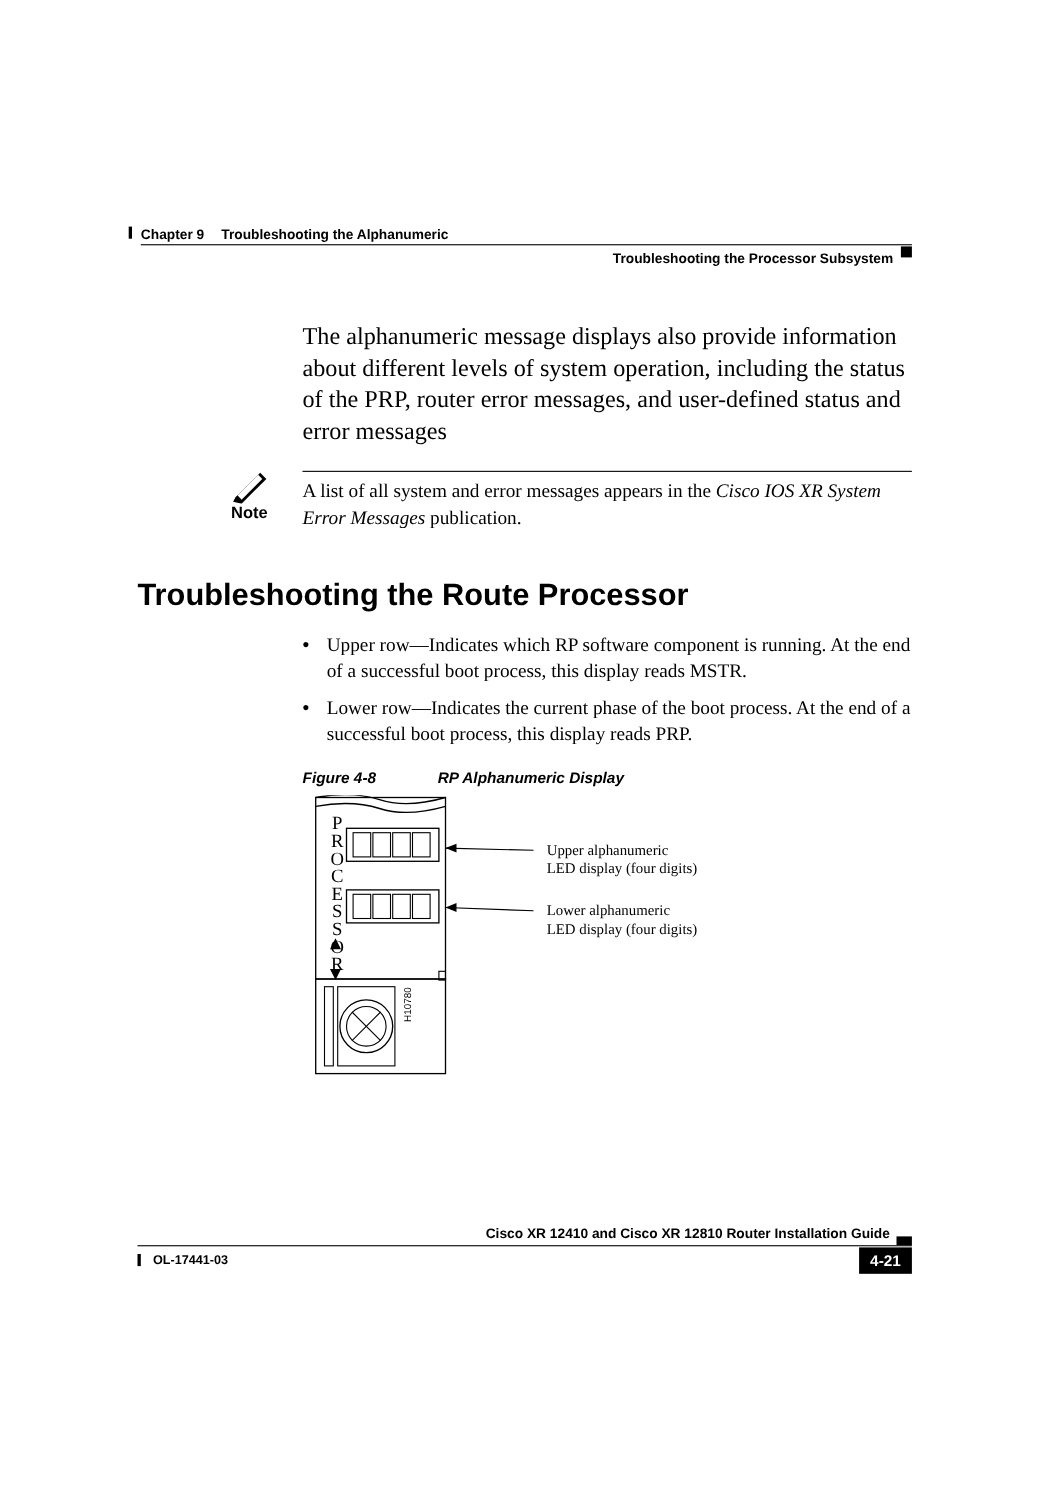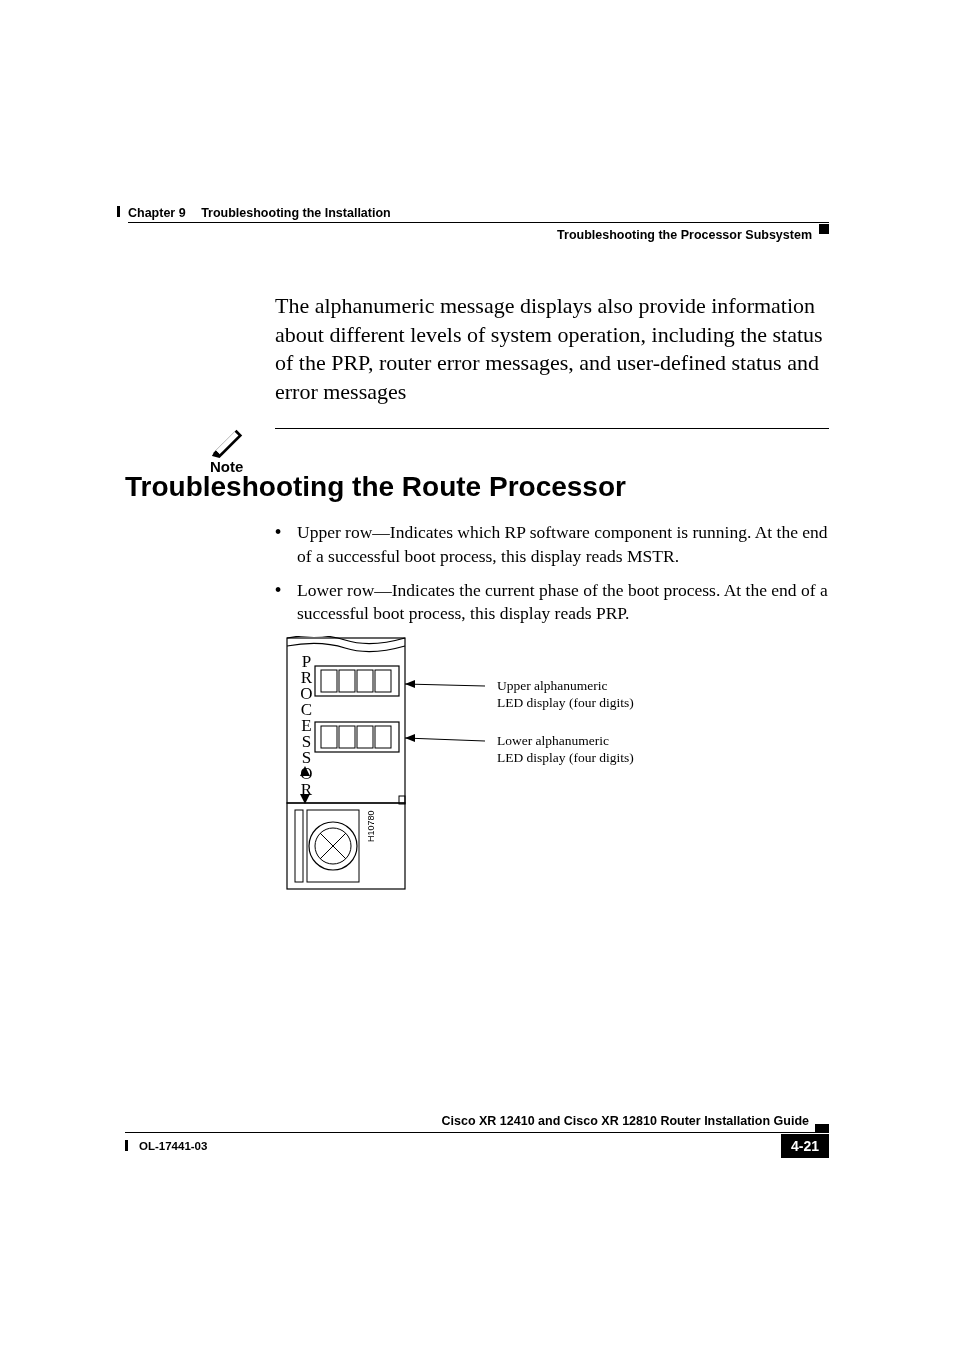--- a/index.html
+++ b/index.html
@@ -211,52 +211,58 @@
   }
   .italic { font-style: italic; }
 </style>
 </head>
 <body>
 
 <div class="page">
   <div class="left-tick"></div>
   <div class="chapter-line">
     <span class="chapter-label">Chapter 9</span>
-    <span>Troubleshooting the Installation</span>
+    <span>Troubleshooting the Alphanumeric</span>
   </div>
   <div class="hr-thin"></div>
   <div class="section-tag">Troubleshooting the Processor Subsystem</div>
   <div class="endcap"></div>
 
   <div class="body-text para1">The alphanumeric message displays also provide information about different levels of system operation, including the status of the PRP, router error messages, and user-defined status and error messages</div>
 
   <div class="note-block">
     <svg class="note-icon" viewBox="0 0 40 34">
       <path d="M4 28 L28 4 L34 10 L10 34 L2 32 Z" fill="#000"></path>
       <path d="M6 26 L26 6 L30 10 L10 30 Z" fill="#fff"></path>
       <path d="M2 32 L6 26 L10 30 Z" fill="#000"></path>
     </svg>
     <div class="note-label">Note</div>
     <div class="note-rule"></div>
+    <div class="note-content">
+      <span>A list of all system and error messages appears in the </span><span class="italic">Cisco IOS XR System Error Messages</span><span> publication.</span>
+    </div>
   </div>
 
   <div class="heading">Troubleshooting the Route Processor</div>
 
 
   <div class="bullets">
     <div class="bullet-row">
       <div class="bullet-dot">•</div>
       <div>Upper row—Indicates which RP software component is running. At the end of a successful boot process, this display reads MSTR.</div>
     </div>
     <div class="bullet-row">
       <div class="bullet-dot">•</div>
       <div>Lower row—Indicates the current phase of the boot process. At the end of a successful boot process, this display reads PRP.</div>
     </div>
   </div>
 
+  <div class="fig-caption">
+    <span class="fig-label">Figure 4-8</span><span class="fig-title">RP Alphanumeric Display</span>
+  </div>
 
   <div class="figure">
     <svg width="480" height="258">
 
       <rect x="12" y="2" width="118" height="165" fill="none" stroke="#000" stroke-width="1.2"></rect>
 
       <path d="M12 2 Q45 -4 70 4 Q95 12 130 2" fill="none" stroke="#000" stroke-width="1.2"></path>
       <path d="M12 10 Q45 4 70 12 Q95 20 130 10" fill="#fff" stroke="#000" stroke-width="1.2"></path>
 
       <rect x="16" y="14" width="18" height="120" fill="none"></rect>

